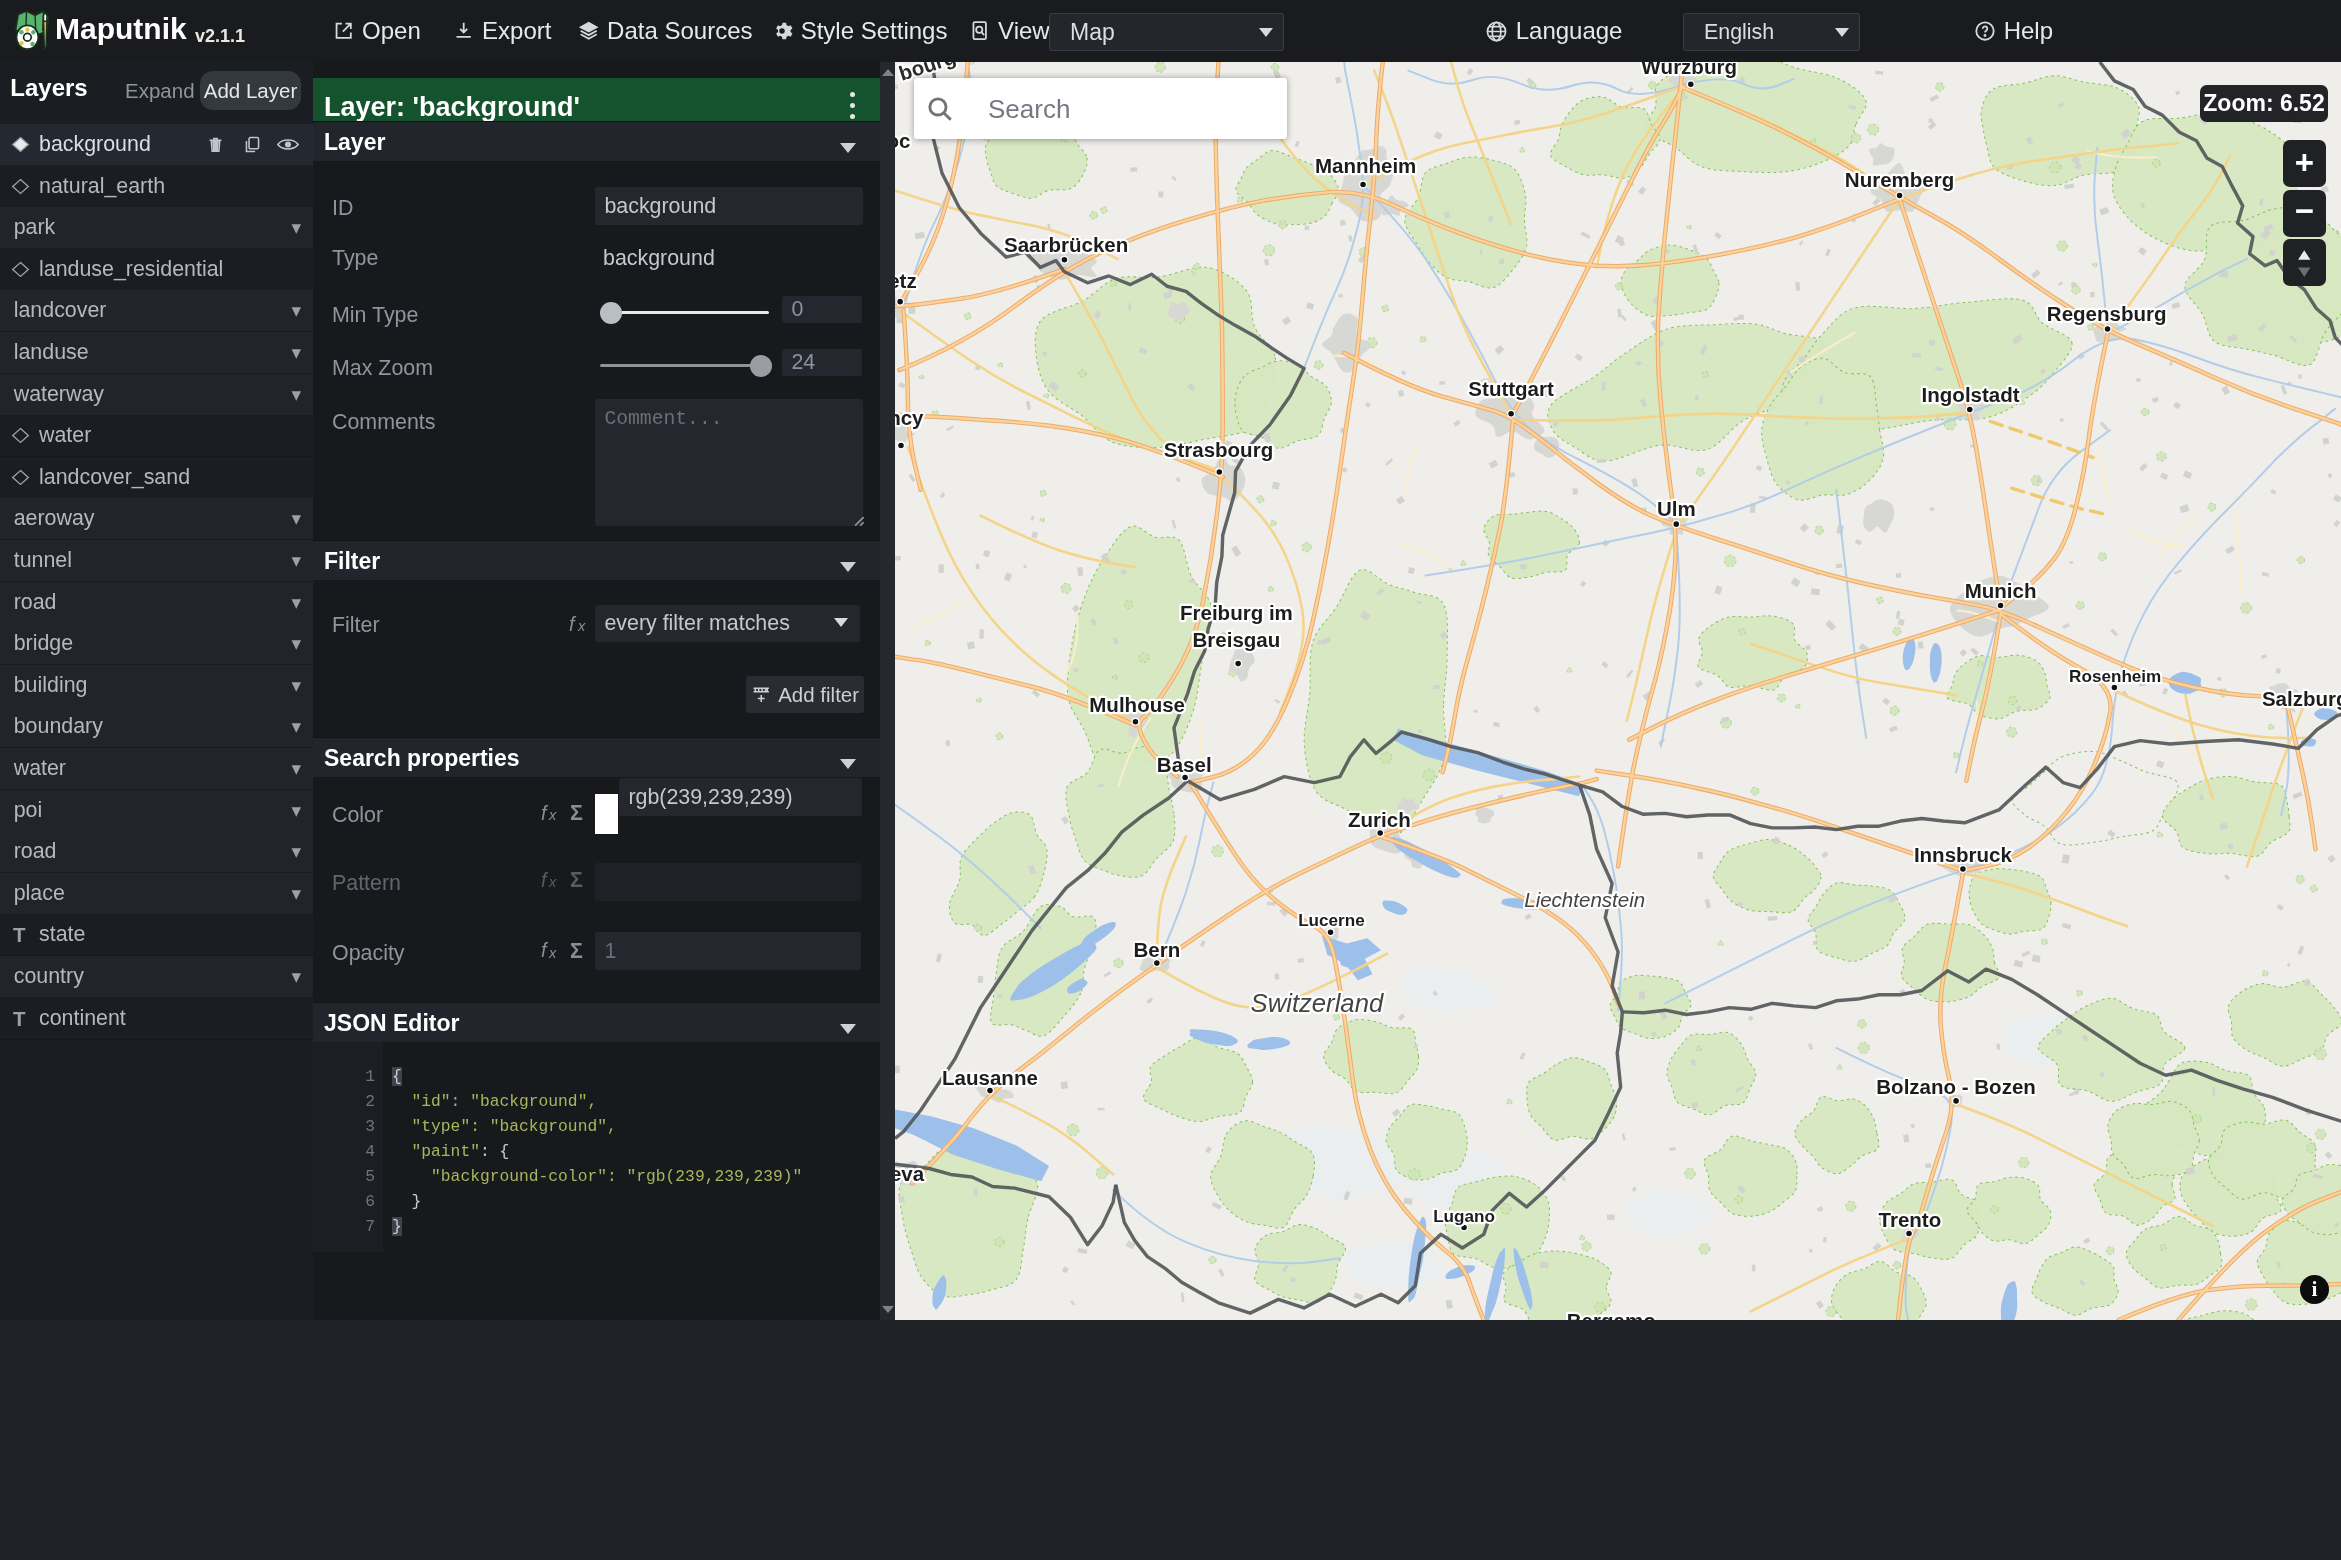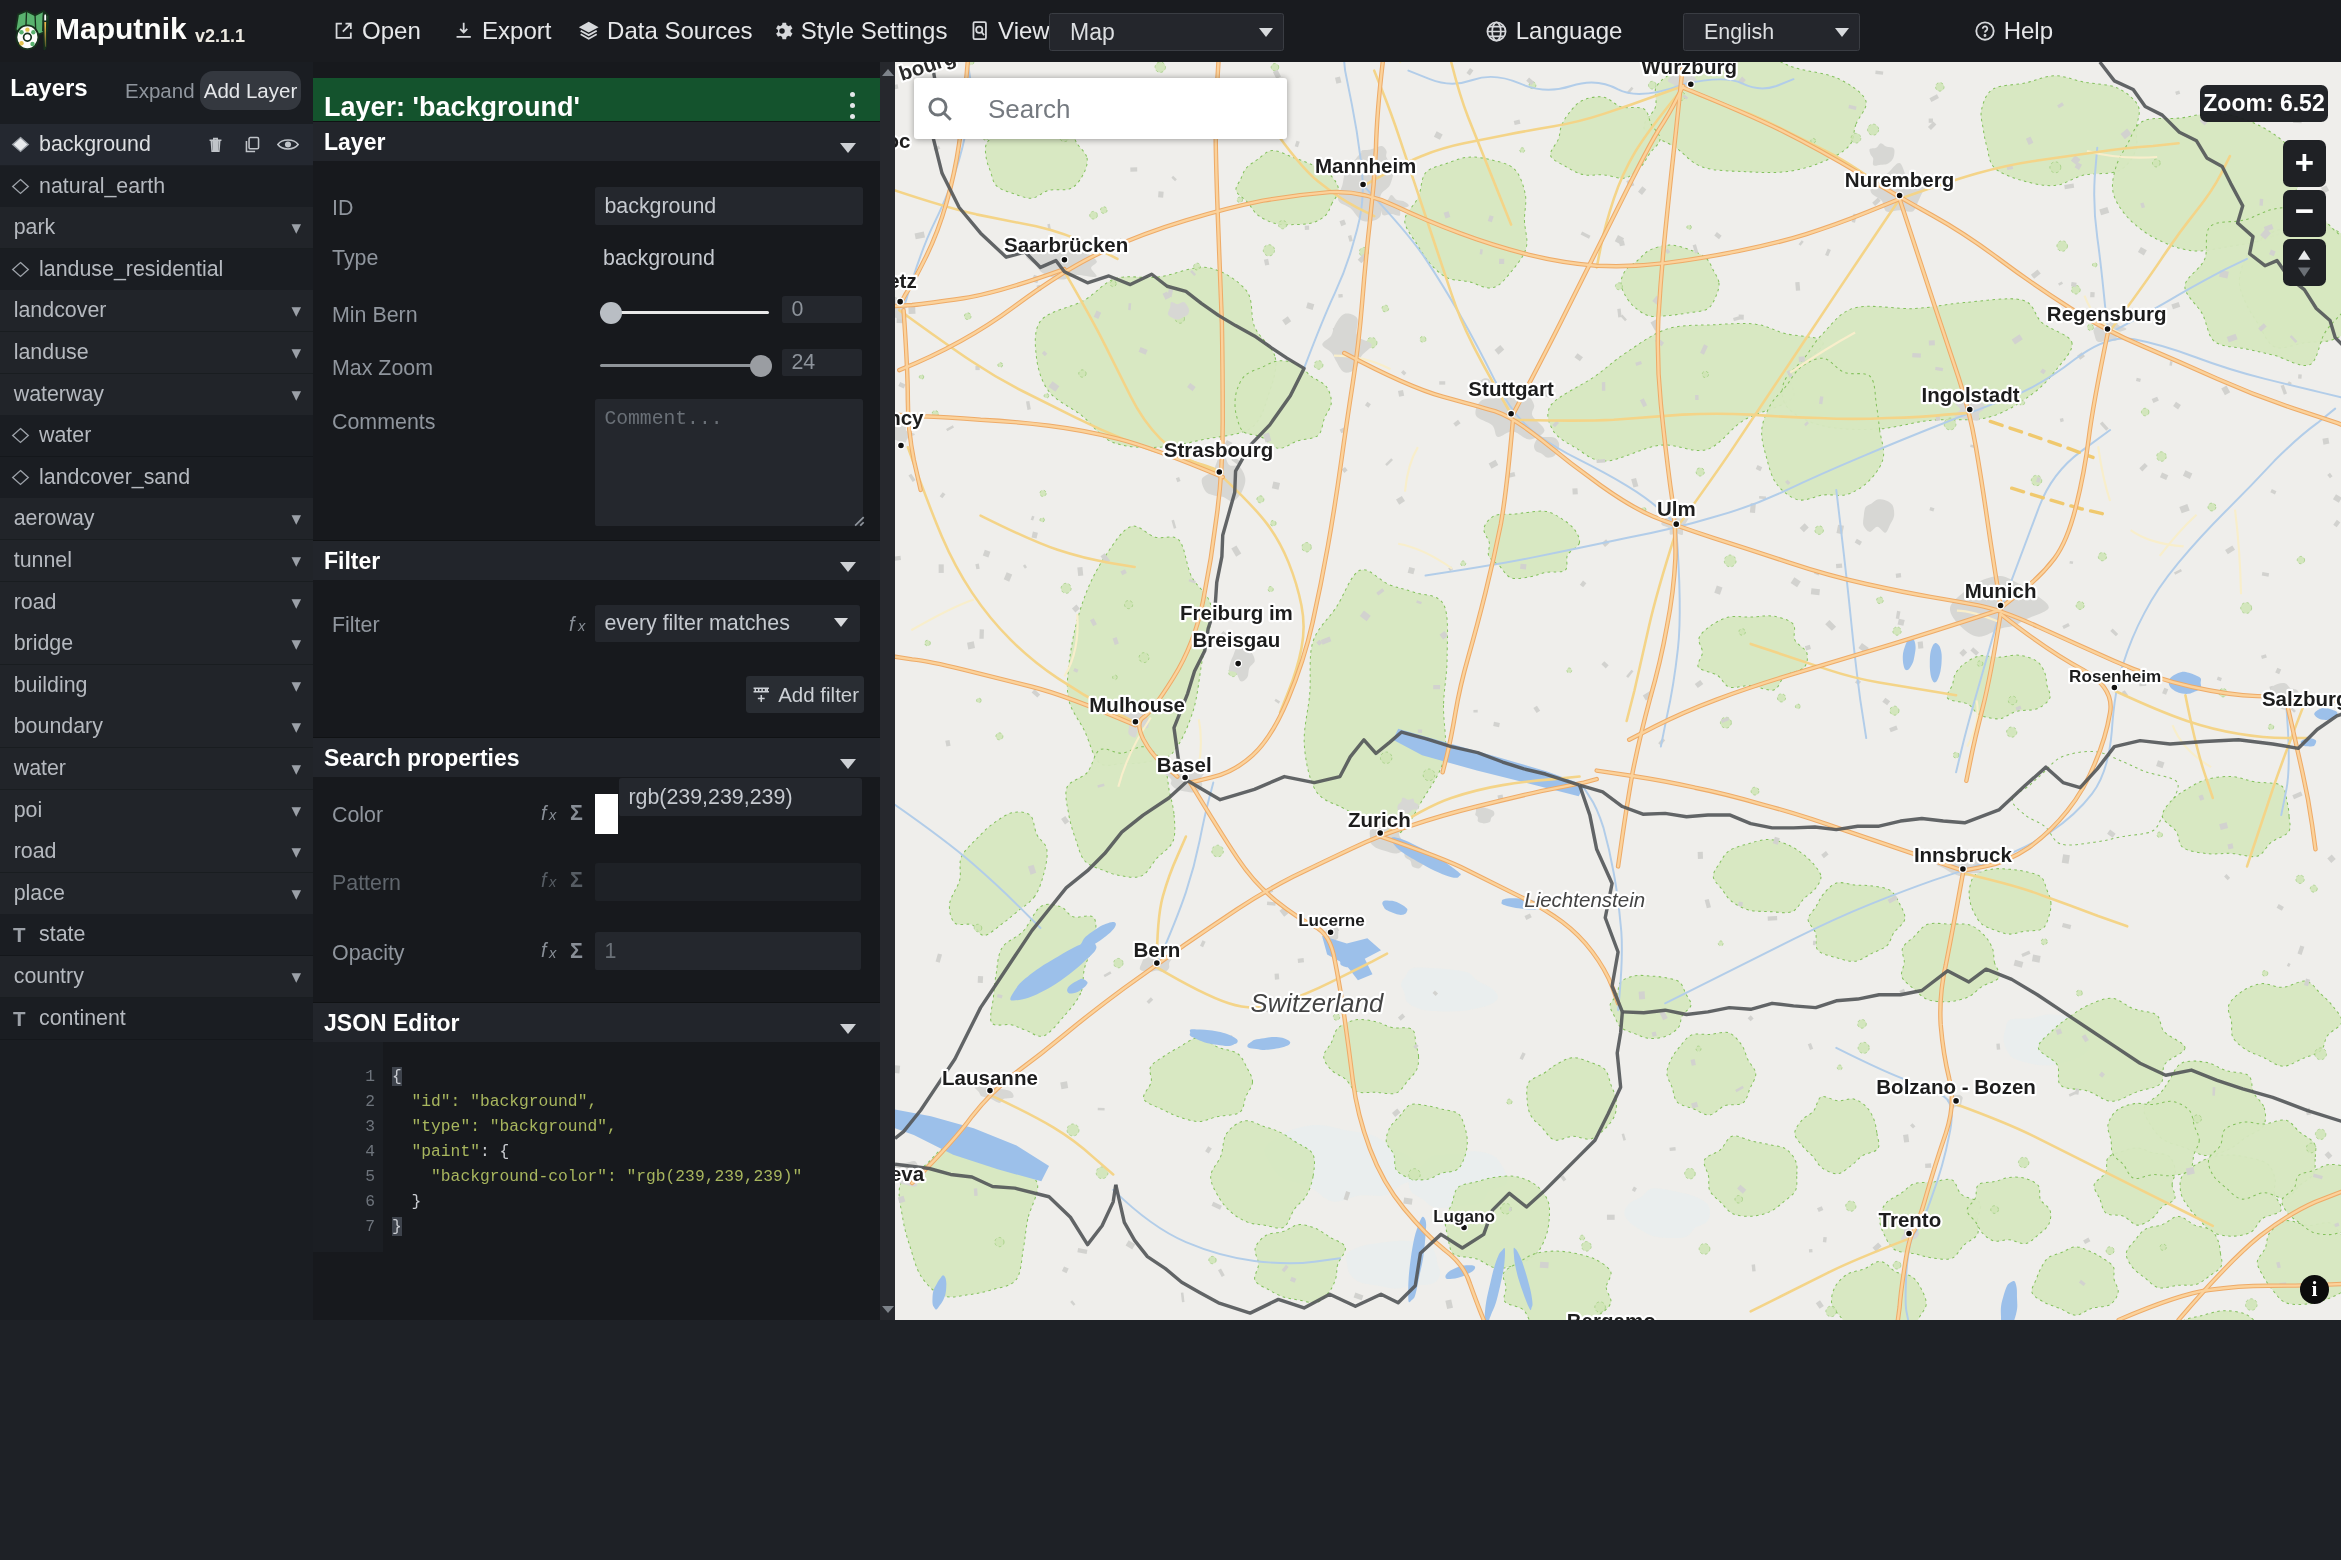--- a/index.html
+++ b/index.html
@@ -223,21 +223,21 @@
       </div>
   </div>
   <div class="sect" style="top:59px;height:40px">
       <span class="t" style="top:6.8px">Layer</span>
       <span class="car" style="top:20.5px"></span>
     </div>
   <div class="flabel" style="left:19px;top:134px">ID</div>
   <div class="finput" style="left:282px;top:125px;width:268px;height:38px">background</div>
   <div class="flabel" style="left:19px;top:184px">Type</div>
   <div class="flabel" style="left:290px;top:184px;color:#c5c9cf">background</div>
-  <div class="flabel" style="left:19px;top:241px">Min Bern</div>
+  <div class="flabel" style="left:19px;top:241px">Min Type</div>
   <div style="position:absolute;left:287px;top:249px;width:169px;height:3.4px;background:#e8e8e8;border-radius:1.7px"></div>
   <div style="position:absolute;left:287px;top:240px;width:22px;height:22px;border-radius:50%;background:#b9bec4"></div>
   <div class="finput" style="left:469px;top:234px;width:80px;height:27px;color:#8d939b">0</div>
   <div class="flabel" style="left:19px;top:294px">Max Zoom</div>
   <div style="position:absolute;left:287px;top:302px;width:169px;height:3.4px;background:#8f9499;border-radius:1.7px"></div>
   <div style="position:absolute;left:437px;top:293px;width:22px;height:22px;border-radius:50%;background:#9a9da2"></div>
   <div class="finput" style="left:469px;top:287px;width:80px;height:27px;color:#8d939b">24</div>
   <div class="flabel" style="left:19px;top:348px">Comments</div>
   <div class="finput mono" style="left:282px;top:337px;width:268px;height:127px;align-items:flex-start;padding-top:8.6px;color:#6a7077;font-size:19.7px">Comment...</div>
   <svg width="15.4" height="15.4" style="position:absolute;left:537px;top:450px" viewBox="0 0 18 18">

